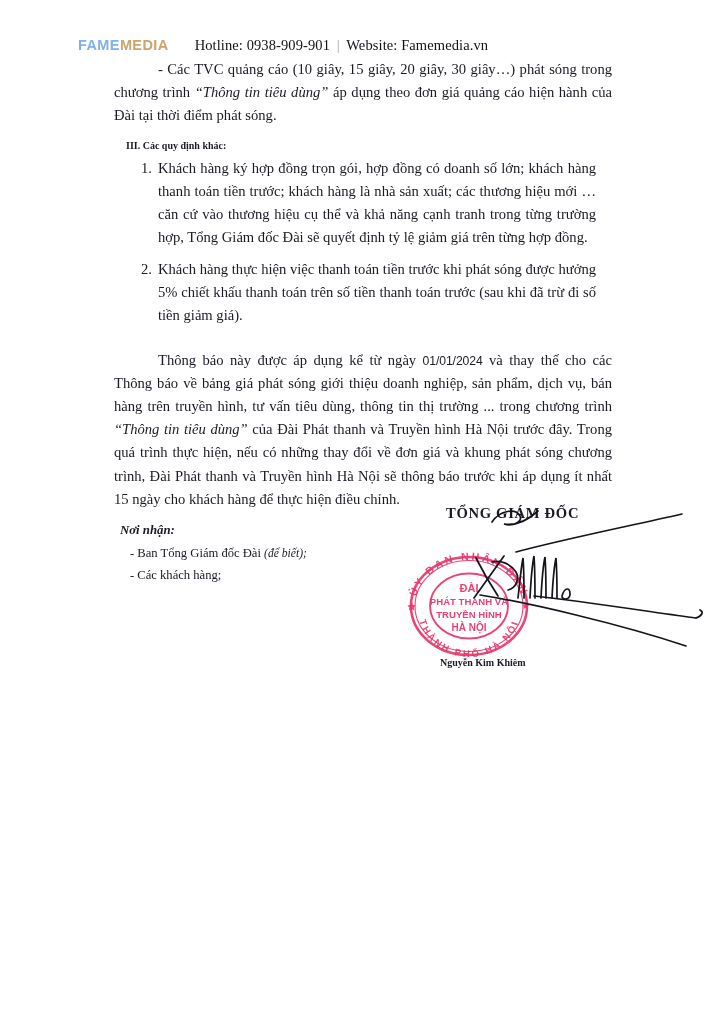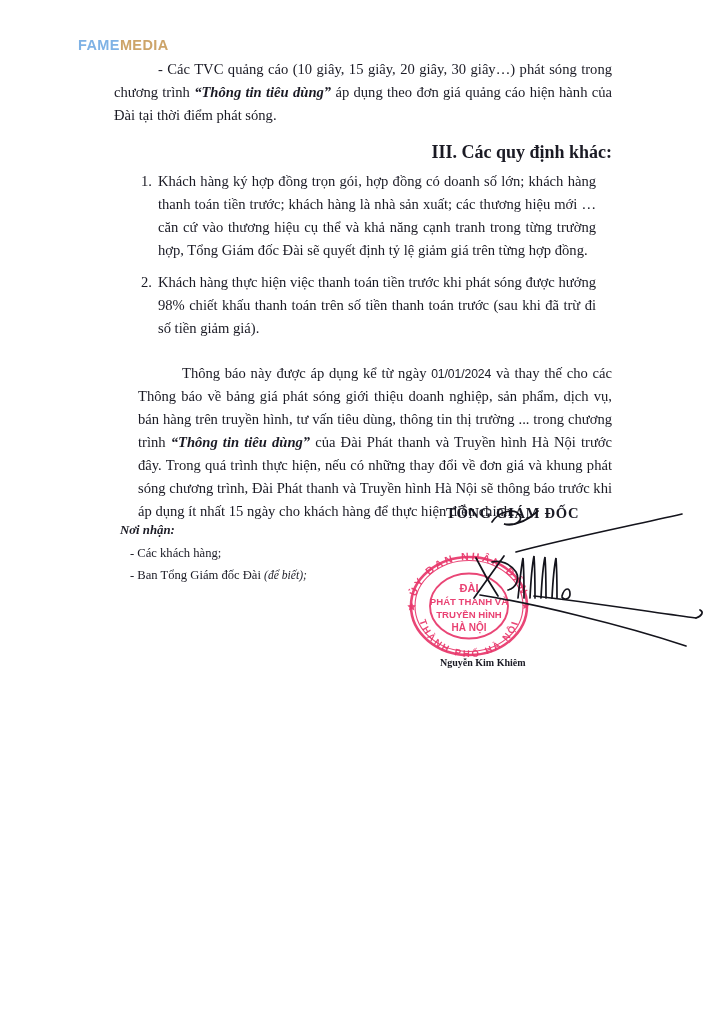--- a/index.html
+++ b/index.html
@@ -62,29 +62,29 @@
 
   .para {
     margin: 0 0 2px 0;
     text-align: justify;
     text-justify: inter-word;
   }
   .para.indent-dash {
     text-indent: 44px;
   }
   .bold-italic {
-    font-weight: bold;
+    font-weight: normal;
     font-style: italic;
   }
 
   .section-heading {
     margin: 11px 0 3px 12px;
     font-weight: bold;
-    font-size: 18px;
-    text-align: right;
+    font-size: 10px;
+    text-align: left;
   }
 
   ol.numbered {
     margin: 2px 16px 0 0;
     padding-left: 44px;
     list-style: none;
     counter-reset: itm;
   }
   ol.numbered > li {
     counter-increment: itm;
@@ -102,21 +102,20 @@
     text-align: right;
     font-size: 14.6px;
   }
 
   .closing-block {
     margin-top: 22px;
   }
   .closing-block .para {
     text-indent: 44px;
     margin-bottom: 0;
-    margin-left: 24px;
   }
   .date-stamp {
     font-family: "Liberation Sans", "DejaVu Sans", sans-serif;
     font-size: 12.2px;
     letter-spacing: -0.1px;
   }
 
   
   .sig-area {
     position: absolute;
@@ -193,46 +192,51 @@
     pointer-events: none;
   }
 </style>
 </head>
 <body>
 
 <div class="page-header">
   <div class="brand">
     <span class="fame">FAME</span><span class="media">MEDIA</span>
   </div>
+  <div class="header-contact">
+    <span>Hotline: 0938-909-901</span>
+    <span class="sep">|</span>
+    <span>Website: Famemedia.vn</span>
+  </div>
 </div>
 
 <div class="doc-body">
 
   <p class="para indent-dash"><span>- Các TVC quảng cáo (10 giây, 15 giây, 20 giây, 30 giây…) phát sóng trong chương trình </span><span class="bold-italic">“Thông tin tiêu dùng”</span><span> áp dụng theo đơn giá quảng cáo hiện hành của Đài tại thời điểm phát sóng.</span></p>
 
   <div class="section-heading">III. Các quy định khác:</div>
 
   <ol class="numbered">
     <li>Khách hàng ký hợp đồng trọn gói, hợp đồng có doanh số lớn; khách hàng thanh toán tiền trước; khách hàng là nhà sản xuất; các thương hiệu mới … căn cứ vào thương hiệu cụ thể và khả năng cạnh tranh trong từng trường hợp, Tổng Giám đốc Đài sẽ quyết định tỷ lệ giảm giá trên từng hợp đồng.</li>
-    <li>Khách hàng thực hiện việc thanh toán tiền trước khi phát sóng được hưởng 98% chiết khấu thanh toán trên số tiền thanh toán trước (sau khi đã trừ đi số tiền giảm giá).</li>
+    <li>Khách hàng thực hiện việc thanh toán tiền trước khi phát sóng được hưởng 5% chiết khấu thanh toán trên số tiền thanh toán trước (sau khi đã trừ đi số tiền giảm giá).</li>
   </ol>
 
   <div class="closing-block">
     <p class="para"><span>Thông báo này được áp dụng kể từ ngày </span><span class="date-stamp">01/01/2024</span><span> và thay thế cho các Thông báo về bảng giá phát sóng giới thiệu doanh nghiệp, sản phẩm, dịch vụ, bán hàng trên truyền hình, tư vấn tiêu dùng, thông tin thị trường ... trong chương trình </span><span class="bold-italic">“Thông tin tiêu dùng”</span><span> của Đài Phát thanh và Truyền hình Hà Nội trước đây. Trong quá trình thực hiện, nếu có những thay đổi về đơn giá và khung phát sóng chương trình, Đài Phát thanh và Truyền hình Hà Nội sẽ thông báo trước khi áp dụng ít nhất 15 ngày cho khách hàng để thực hiện điều chỉnh.</span></p>
   </div>
 
 </div>
 
 <div class="sig-area">
 
   <div class="recipients">
     <div class="rec-title">Nơi nhận:</div>
     <ul>
+      <li><span>- Ban Tổng Giám đốc Đài </span><span class="note">(để biết);</span></li>
       <li><span>- Các khách hàng;</span></li>
-      <li><span>- Ban Tổng Giám đốc Đài </span><span class="note">(để biết);</span></li>
     </ul>
   </div>
 
   <div class="signer">
     <div class="signer-title">TỔNG GIÁM ĐỐC</div>
     <div class="signer-name">Nguyễn Kim Khiêm</div>
   </div>
 
 </div>
 

